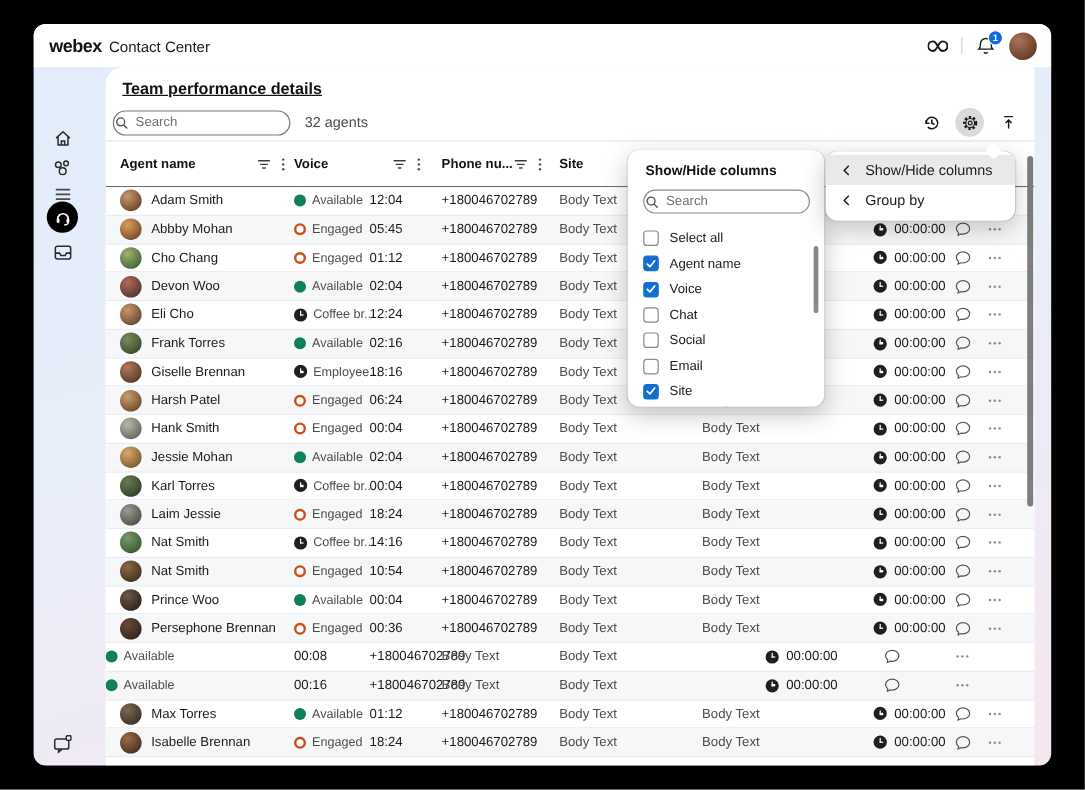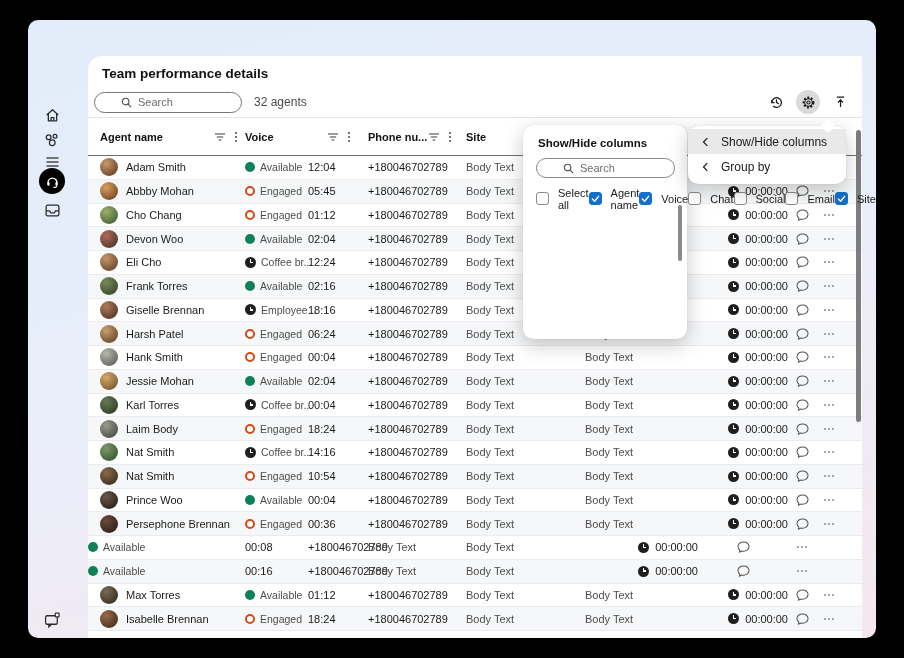--- a/index.html
+++ b/index.html
@@ -31,23 +31,23 @@
   }
   .avatar-top { width:23px; height:23px; border-radius:50%;
     background: radial-gradient(circle at 35% 30%, #a9745a 0%, #7a4a34 55%, #4c2e20 100%); }
   
   .sidebar { position:absolute; left:0; top:36px; width:60px; bottom:0; }
   .side-ic { position:absolute; left:12px; width:24px; height:24px; display:flex; align-items:center; justify-content:center; }
   .side-active { position:absolute; left:11px; width:26px; height:26px; background:#000; border-radius:50%;
     display:flex; align-items:center; justify-content:center; }
   
   .panel { position:absolute; left:60px; top:36px; width:774px; bottom:0; background:#fff; border-radius:14px 0 0 0; overflow:hidden; }
-  .page-title { position:absolute; left:14px; top:10px; font-size:13.5px; font-weight:700; color:#121212; }
+  .page-title { position:absolute; left:14px; top:10px; font-size:13.5px; font-weight:700; color:#121212;text-decoration:underline; }
   .toolbar { position:absolute; left:0; right:0; top:31px; height:31px; display:flex; align-items:center; border-bottom:1px solid #e4e4e6; padding:0 6px; }
-  .searchbox { display:flex; align-items:center; gap:6px; width:148px; height:21px; border:1px solid #767676; border-radius:11px; padding:0 26px; background:#fff; }
+  .searchbox { display:flex; align-items:center; gap:6px; width:148px; height:21px; border:1px solid #767676; border-radius:11px; padding:0 1px; background:#fff; }
   .searchbox input { border:none; outline:none; width:100%; font-size:11px; font-family:"Liberation Sans",sans-serif; color:#1a1a1a; background:transparent; }
   .searchbox input::placeholder { color:#6e6e6e; }
   .agents-count { margin-left:12px; font-size:12px; color:#4a4a4a; }
   .toolbar-icons { margin-left:auto; display:flex; align-items:center; gap:8px; margin-right:4px; }
   .tool-btn { width:24px; height:24px; display:flex; align-items:center; justify-content:center; border-radius:50%; }
   .tool-btn.active { background:#dadada; }
   
   .thead { position:absolute; left:0; right:0; top:62px; height:38px; border-bottom:1px solid #6f6f6f;
     display:grid; grid-template-columns:157px 123px 98px 119px 113px 90px 28px 26px; align-items:center; }
   .th { display:flex; align-items:center; font-size:11px; font-weight:700; color:#121212; }
@@ -78,38 +78,60 @@
   .c-chat { display:flex; justify-content:center; }
   .c-more { display:flex; justify-content:center; }
   .hdots { display:flex; gap:2px; }
   .hdots i { width:2px; height:2px; border-radius:50%; background:#8a8a8a; }
   .table-scrollbar { position:absolute; right:1px; top:74px; width:5px; height:292px; background:#7d7d7d; border-radius:3px; }
   
   .colmenu { position:absolute; left:495px; top:105px; width:164px; height:214px; background:#fff; border-radius:10px;
     box-shadow:0 6px 20px rgba(0,0,0,.22), 0 0 1px rgba(0,0,0,.2); z-index:30; padding:12px 12px 10px 13px; }
   .colmenu-title { font-size:11.5px; font-weight:700; color:#121212; margin:0 0 9px 2px; }
   .colmenu .searchbox { width:100%; height:20px; border-color:#8a8a8a; }
-  .opts { margin-top:10px; display:flex; flex-direction:row; }
+  .opts { margin-top:10px; display:flex; flex-direction:column; }
   .opt { display:flex; align-items:center; gap:9px; height:21.3px; font-size:11px; color:#1a1a1a; }
   .cb { width:13px; height:13px; border:1.4px solid #8a8a8a; border-radius:3px; background:#fff; display:flex; align-items:center; justify-content:center; flex:0 0 13px; }
   .cb.checked { background:#1170cf; border-color:#1170cf; }
   .colmenu-scroll { position:absolute; right:5px; top:80px; width:4px; height:56px; background:#8a8a8a; border-radius:2px; }
   
   .smenu { position:absolute; left:660px; top:106px; width:158px; background:#fff; border-radius:10px;
     box-shadow:0 6px 20px rgba(0,0,0,.22), 0 0 1px rgba(0,0,0,.2); z-index:31; padding:3px 0 5px 0; }
   .smenu .caret { position:absolute; top:-5px; left:135px; width:10px; height:10px; background:#fff; transform:rotate(45deg); border-radius:2px; }
   .mitem { display:flex; align-items:center; gap:11px; height:25px; padding:0 13px; font-size:12px; color:#1a1a1a; }
   .mitem.active { background:#e9e9ea; }
   svg { display:block; }
 </style>
 </head>
 <body>
 
 <div class="window">
 
+  <div class="topbar">
+    <div class="brand">
+      <span class="bw">webex</span>
+      <span class="bp">Contact Center</span>
+    </div>
+    <div class="topbar-right">
+      <span>
+        <svg width="17" height="11" viewBox="0 0 16 10">
+            <path d="M4.2 1.2c2 0 2.8 2.2 3.8 3.8 1 1.6 1.8 3.8 3.8 3.8a3.8 3.8 0 0 0 0-7.6c-2 0-2.8 2.2-3.8 3.8-1 1.6-1.8 3.8-3.8 3.8a3.8 3.8 0 0 1 0-7.6z" fill="none" stroke="#141414" stroke-width="1.5"></path>
+          </svg>
+      </span>
+      <span class="tb-divider"></span>
+      <span class="bell-wrap">
+        <svg width="17" height="17" viewBox="0 0 16 16">
+            <path d="M8 2a4.2 4.2 0 0 0-4.2 4.2c0 3-1.2 4.1-1.2 4.1h10.8s-1.2-1.1-1.2-4.1A4.2 4.2 0 0 0 8 2z" fill="none" stroke="#1a1a1a" stroke-width="1.1"></path>
+            <path d="M6.7 12.6a1.4 1.4 0 0 0 2.6 0" fill="none" stroke="#1a1a1a" stroke-width="1.1"></path>
+          </svg>
+        <span class="badge">1</span>
+      </span>
+      <span class="avatar-top"></span>
+    </div>
+  </div>
 
   <div class="sidebar">
     <span class="side-ic" style="top:47px">
       <svg width="17" height="17" viewBox="0 0 16 16">
           <path d="M2.6 7.6 8 2.6l5.4 5M4.1 6.6V13h7.8V6.6" fill="none" stroke="#2b2b2b" stroke-width="1.2" stroke-linejoin="round"></path>
           <path d="M6.7 13v-3.1h2.6V13" fill="none" stroke="#2b2b2b" stroke-width="1.2"></path>
         </svg>
     </span>
     <span class="side-ic" style="top:72px">
       <svg width="18" height="18" viewBox="0 0 16 16">
@@ -591,21 +613,21 @@
             <span class="hdots">
               <i></i>
               <i></i>
               <i></i>
             </span>
           </div>
   </div>
         <div class="row">
     <div class="cell c-name">
       <span class="avatar" style="background: radial-gradient(circle at 35% 30%, rgb(154, 154, 146) 0%, rgb(80, 80, 74) 80%);"></span>
-      <span>Laim Body</span>
+      <span>Laim Jessie</span>
     </div>
     <div class="cell c-status">
       <span class="sicon engaged"></span>
       <span>Engaged</span>
     </div>
     <div class="cell c-time">18:24</div>
     <div class="cell">+180046702789</div>
     <div class="cell c-body">Body Text</div>
     <div class="cell c-body">Body Text</div>
     <div class="cell c-dur">

